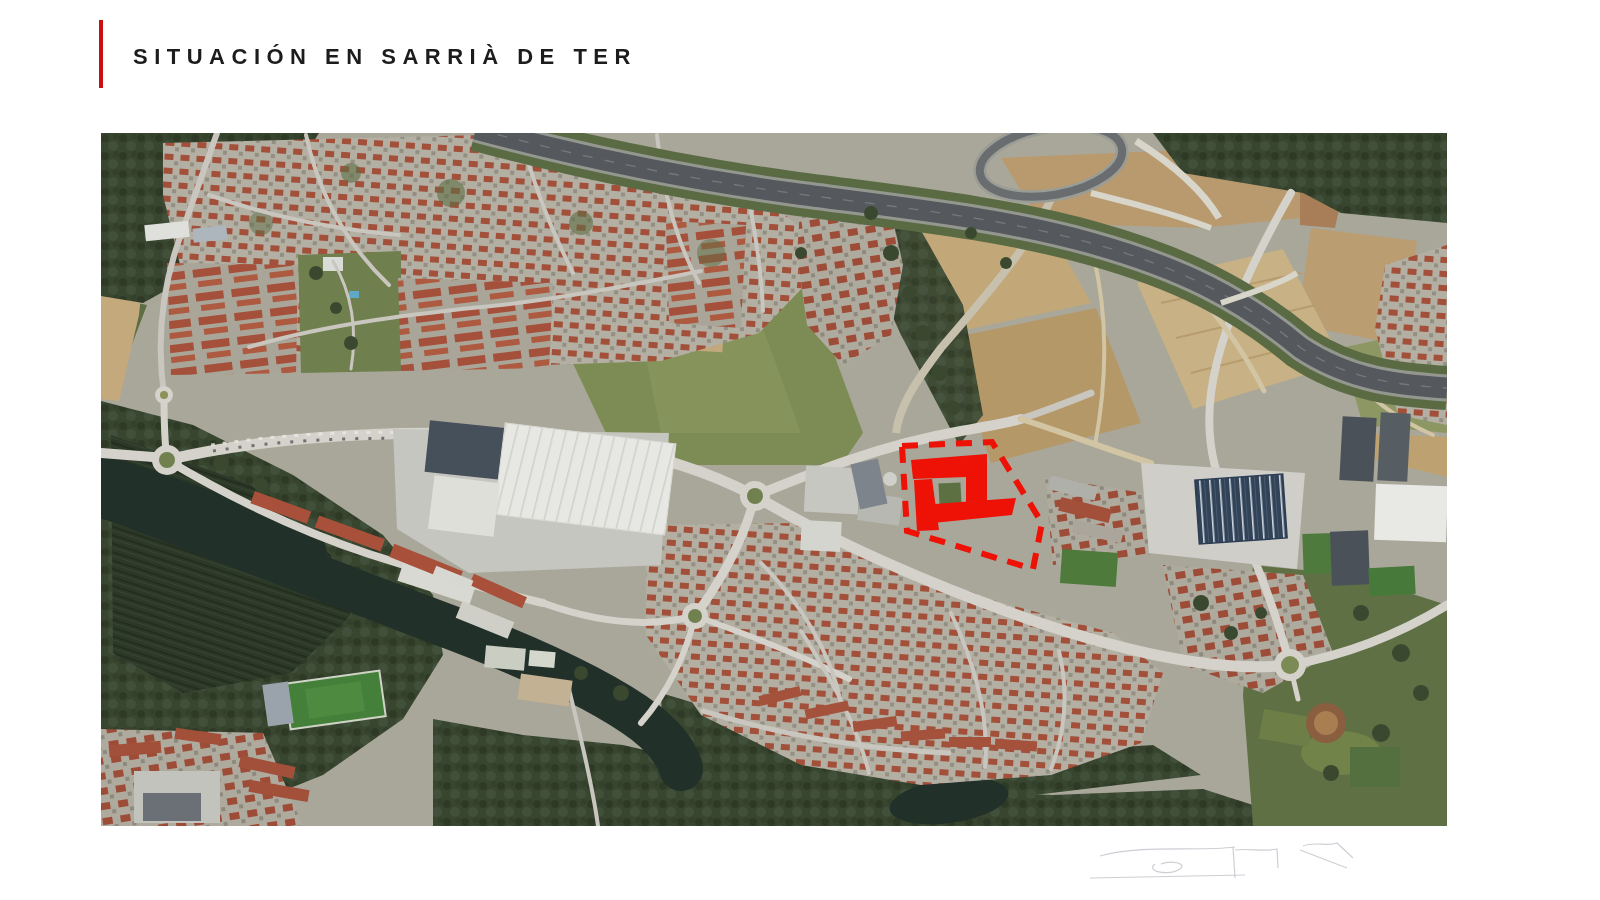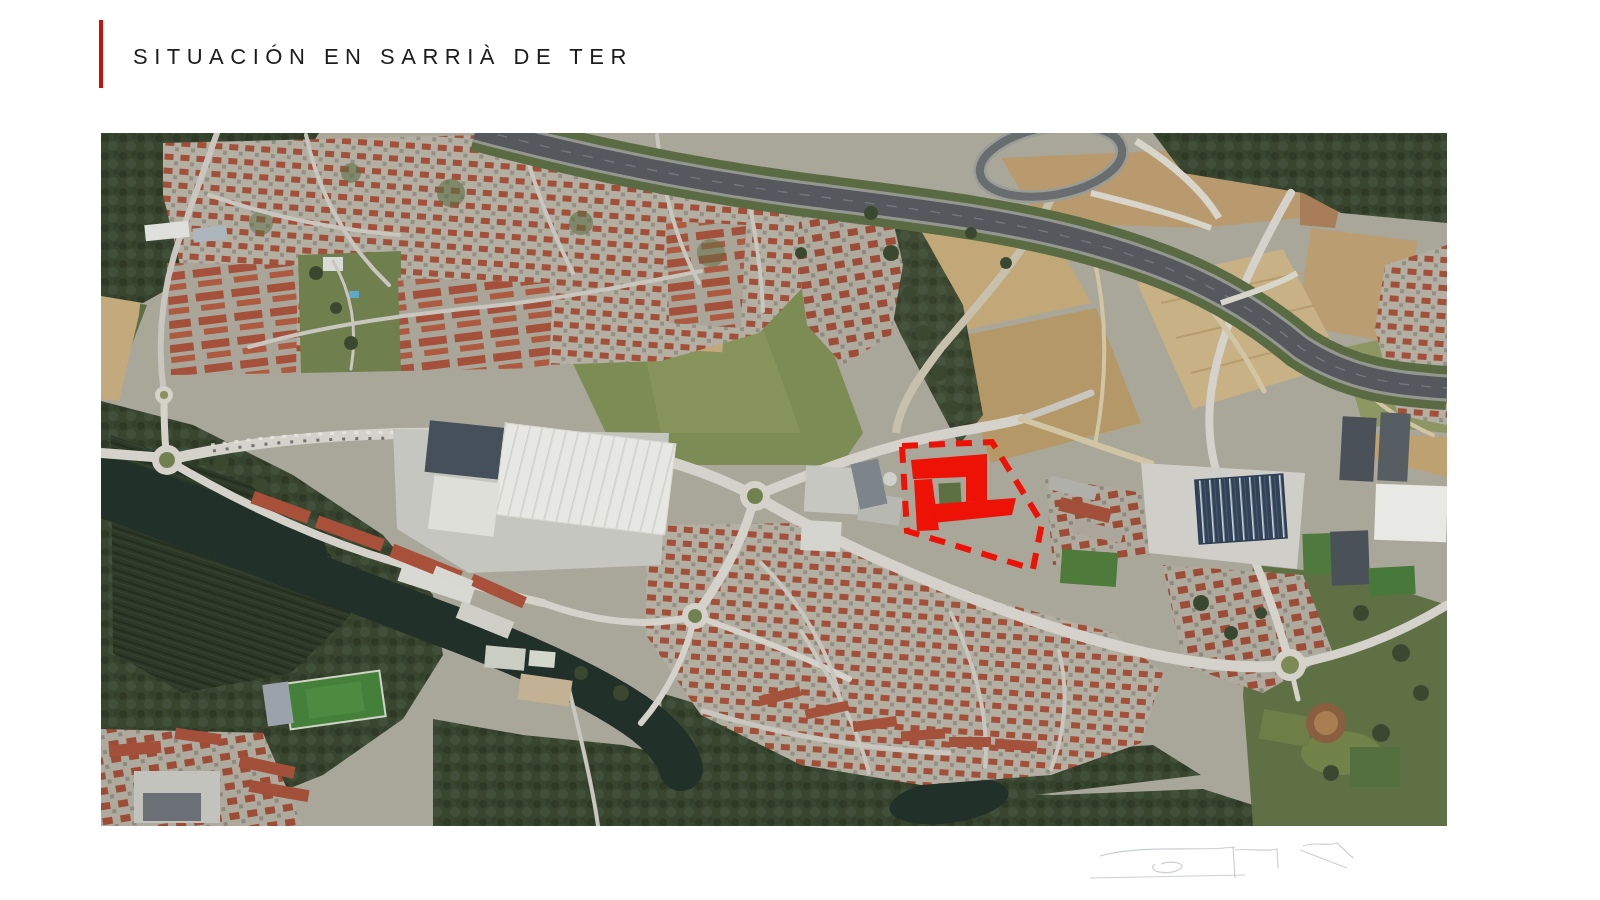--- a/index.html
+++ b/index.html
@@ -1,19 +1,19 @@
 <!DOCTYPE html>
 <html style="--accent: #c9100e; --site-red: #ee1105;"><head>
 <meta charset="utf-8">
 <style>
   html,body{margin:0;padding:0;background:#ffffff;}
   .slide{position:relative;width:1600px;height:900px;background:#ffffff;overflow:hidden;
          font-family:"Liberation Sans",sans-serif;}
   .accent-bar{position:absolute;left:99px;top:20px;width:4px;height:68px;background:var(--accent,#c9100e);}
-  .page-title{position:absolute;left:133px;top:44px;margin:0;font-size:22px;font-weight:400;
+  .page-title{position:absolute;left:133px;top:44px;margin:0;font-size:22px;font-weight:700;
          letter-spacing:6.5px;color:#1c1c1c;white-space:nowrap;}
   .map-wrap{position:absolute;left:101px;top:133px;width:1346px;height:693px;overflow:hidden;
          background:#a9a79a;}
   .map-wrap svg{display:block;width:100%;height:100%;}
   .sketch{position:absolute;left:1085px;top:838px;width:275px;height:50px;}
   .sketch path{fill:none;stroke:#c3c7cd;stroke-width:1.2;opacity:.85;}
   .site-outline{fill:none;stroke:var(--site-red,#ee1105);stroke-width:6;stroke-dasharray:16 11;}
   .site-fill{fill:var(--site-red,#ee1105);}
   .rd{fill:none;stroke:#d4d2cb;stroke-linecap:round;}
   .rds{fill:none;stroke:#c8c6be;stroke-linecap:round;}

